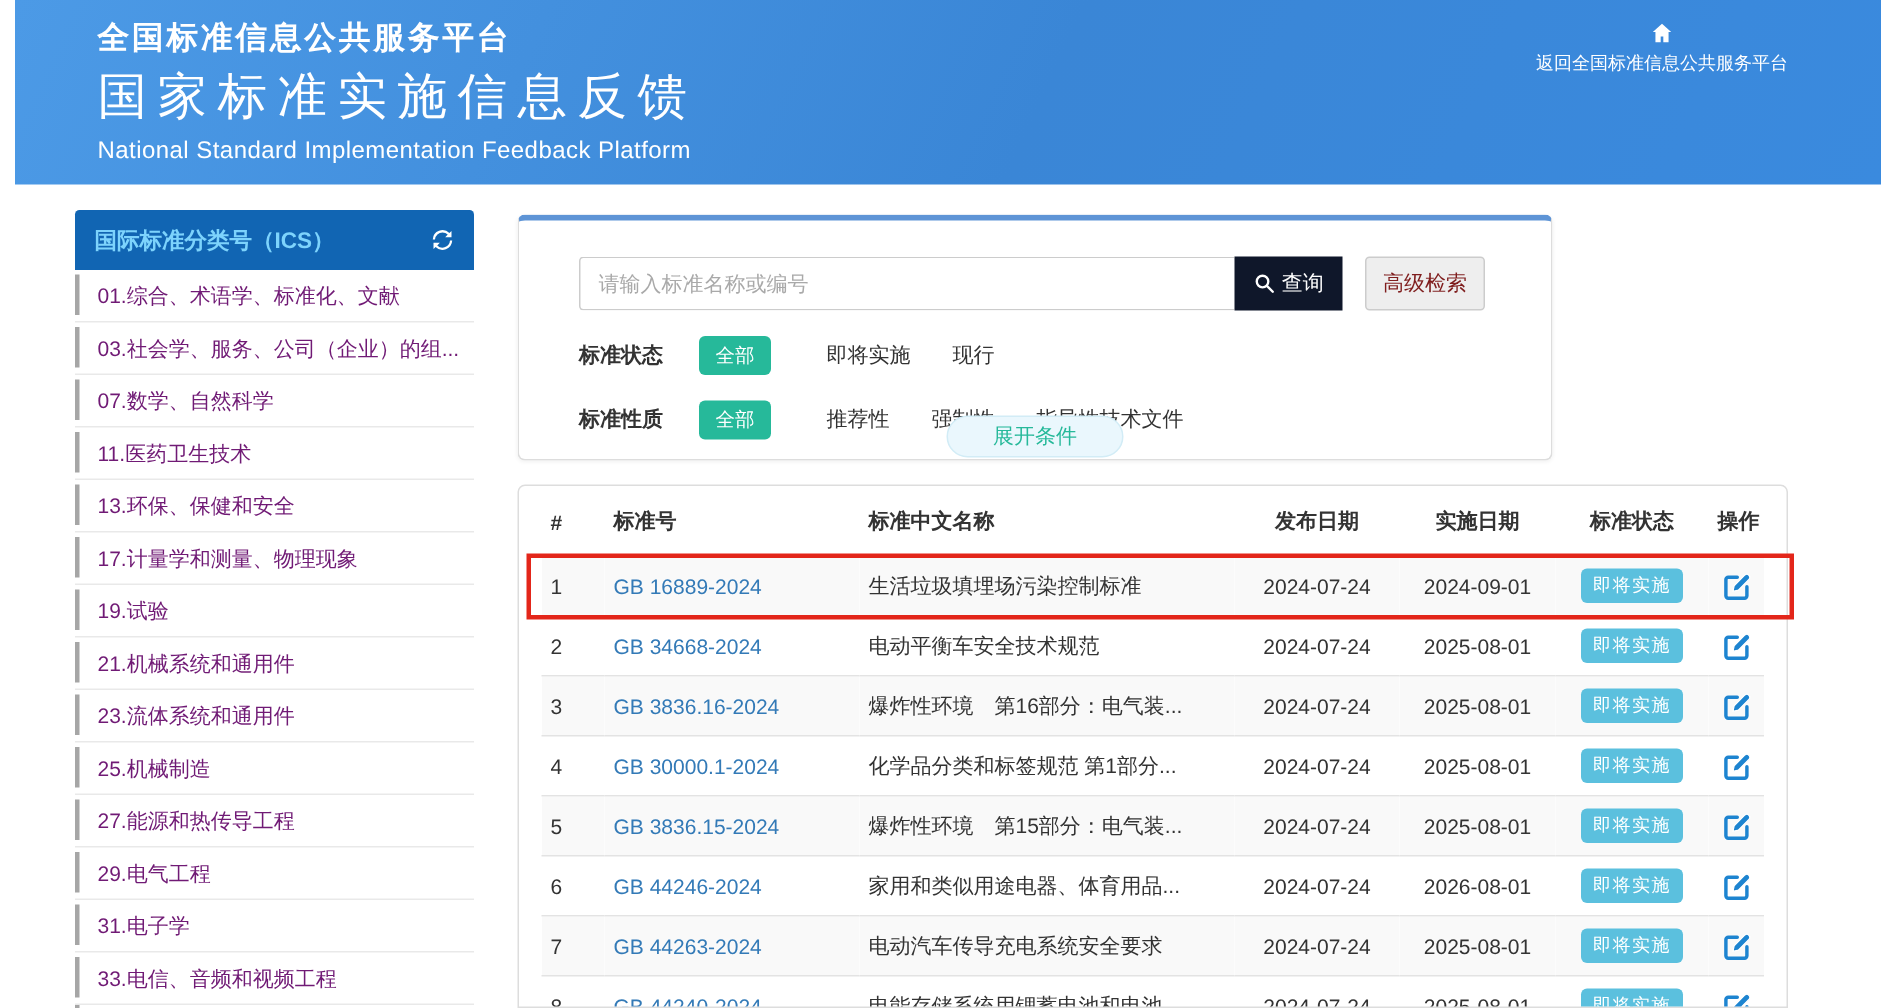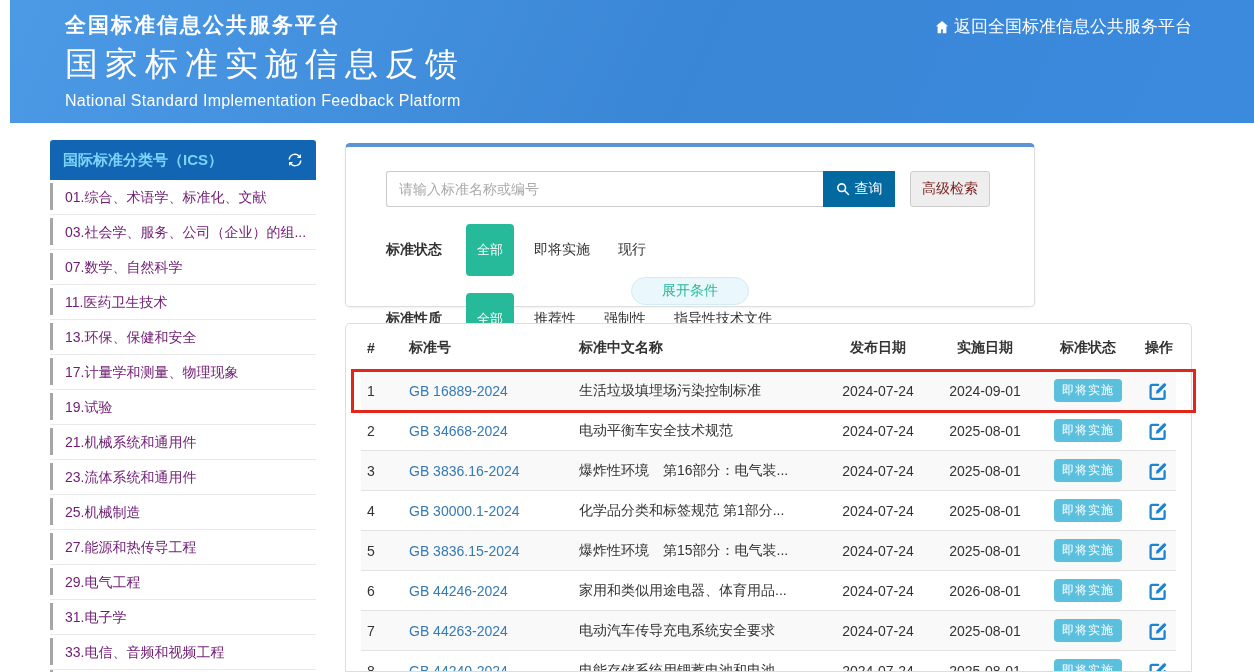--- a/index.html
+++ b/index.html
@@ -7,22 +7,22 @@
   body { font-family:"Liberation Sans","DejaVu Sans",sans-serif; }
   .page { position:relative; width:1254px; height:672px; overflow:hidden; background:#fff; }
 
   
   .hero { position:absolute; left:10px; top:0; right:0; height:123px;
           background:linear-gradient(115deg,#4c9ae6 0%,#3a86d6 55%,#3a8ade 100%); }
   .brand { position:absolute; left:55px; top:11px; color:#fff; }
   .brand-small { font-size:21px; font-weight:bold; letter-spacing:2px; }
   .brand-large { font-size:33px; font-weight:normal; letter-spacing:7px; margin-top:3px; }
   .brand-en { font-size:16px; margin-top:5px; letter-spacing:.3px; font-weight:400; }
-  .back-link { position:absolute; top:15px; right:62px; color:#fff; font-size:17px;
-               display:flex; align-items:center; gap:5px; text-decoration:none; cursor:pointer; }
+  .back-link { position:absolute; top:15px; right:62px; color:#fff; font-size:12px;
+               display:flex; align-items:center; gap:5px; text-decoration:none; cursor:pointer;flex-direction:column; }
 
   
   .sidebar { position:absolute; left:50px; top:140px; width:266px; }
   .side-head { background:#1165b3; color:#7dd3fc; font-weight:bold; font-size:15px; height:40px;
                display:flex; align-items:center; justify-content:space-between; padding:0 13px;
                border-radius:3px 3px 0 0; }
   .refresh { display:flex; align-items:center; cursor:pointer; }
   .side-list { list-style:none; background:#fff; }
   .side-list li { position:relative; font-size:14px; color:#701a75; padding:9px 12px 9px 15px;
                   height:35px; line-height:17px; border-bottom:1px solid #e9e9e9;
@@ -32,29 +32,29 @@
 
   
   .search-panel { position:absolute; left:345px; top:143px; width:690px; height:164px;
                   background:#fff; border:1px solid #ddd; border-top:4px solid #5e94d6;
                   border-radius:5px; box-shadow:0 1px 3px rgba(0,0,0,.06); }
   .search-row { display:flex; margin:24px 44px 0 40px; }
   .search-input { flex:1; height:36px; border:1px solid #ccc; border-right:none;
                   border-radius:3px 0 0 3px; padding:0 12px; font-size:14px; color:#333; outline:none;
                   font-family:inherit; }
   .search-input::placeholder { color:#a9a9a9; }
-  .btn-query { width:72px; height:36px; background:#0369a1; color:#fff; border:none; font-size:14px;
+  .btn-query { width:72px; height:36px; background:#0f172a; color:#fff; border:none; font-size:14px;
                display:flex; align-items:center; justify-content:center; gap:5px; cursor:pointer;
                font-family:inherit; }
   .btn-adv { width:80px; height:36px; background:#eee; border:1px solid #ccc; color:#7f1d1d;
              font-size:14px; margin-left:15px; border-radius:3px; cursor:pointer; font-family:inherit; }
   .filter-row { display:flex; align-items:center; margin:17px 0 0 40px; font-size:14px; color:#333; }
   .f-label { font-weight:bold; margin-right:24px; }
-  .f-selected { background:#26b99a; color:#fff; padding:17px 11px; border-radius:4px;
-                margin-right:20px; font-size:13px; cursor:pointer; }
+  .f-selected { background:#26b99a; color:#fff; padding:4px 11px; border-radius:4px;
+                margin-right:37px; font-size:13px; cursor:pointer; }
   .f-option { margin-right:28px; cursor:pointer; }
   .expand-tab { position:absolute; left:50%; transform:translateX(-50%); bottom:1px;
                 background:#eaf7fd; border:1px solid #d2ecf6; color:#26b99a; font-size:14px;
                 padding:4px 30px; border-radius:15px; cursor:pointer; }
 
   
   .table-panel { position:absolute; left:345px; top:323px; width:847px; height:349px;
                  background:#fff; border:1px solid #ddd; border-radius:5px 5px 0 0;
                  padding:0 15px; overflow:hidden; }
   table { width:100%; border-collapse:collapse; table-layout:fixed; font-size:14px; color:#333; }

